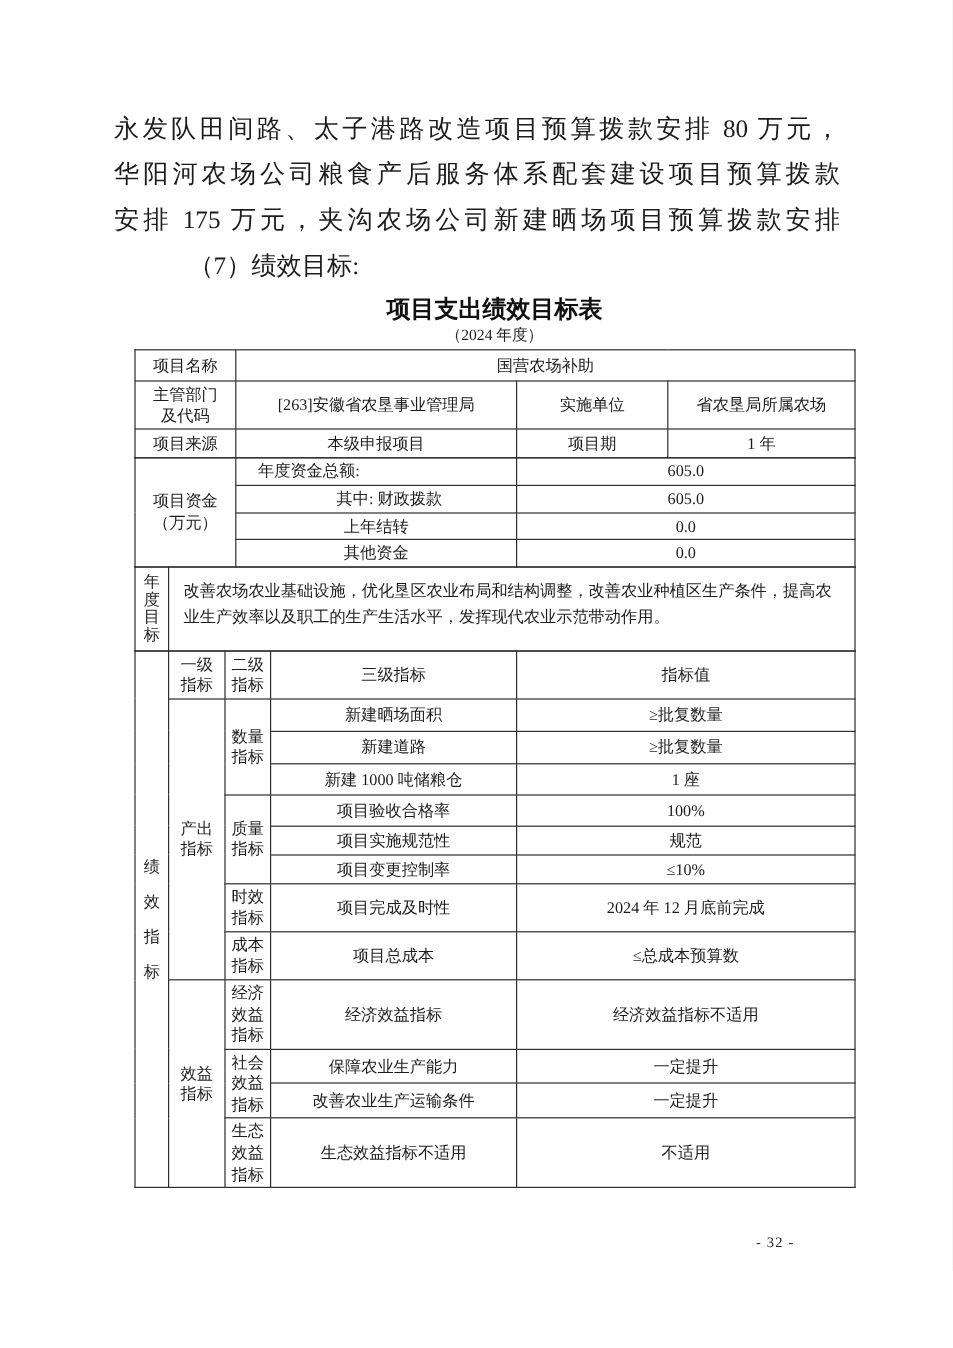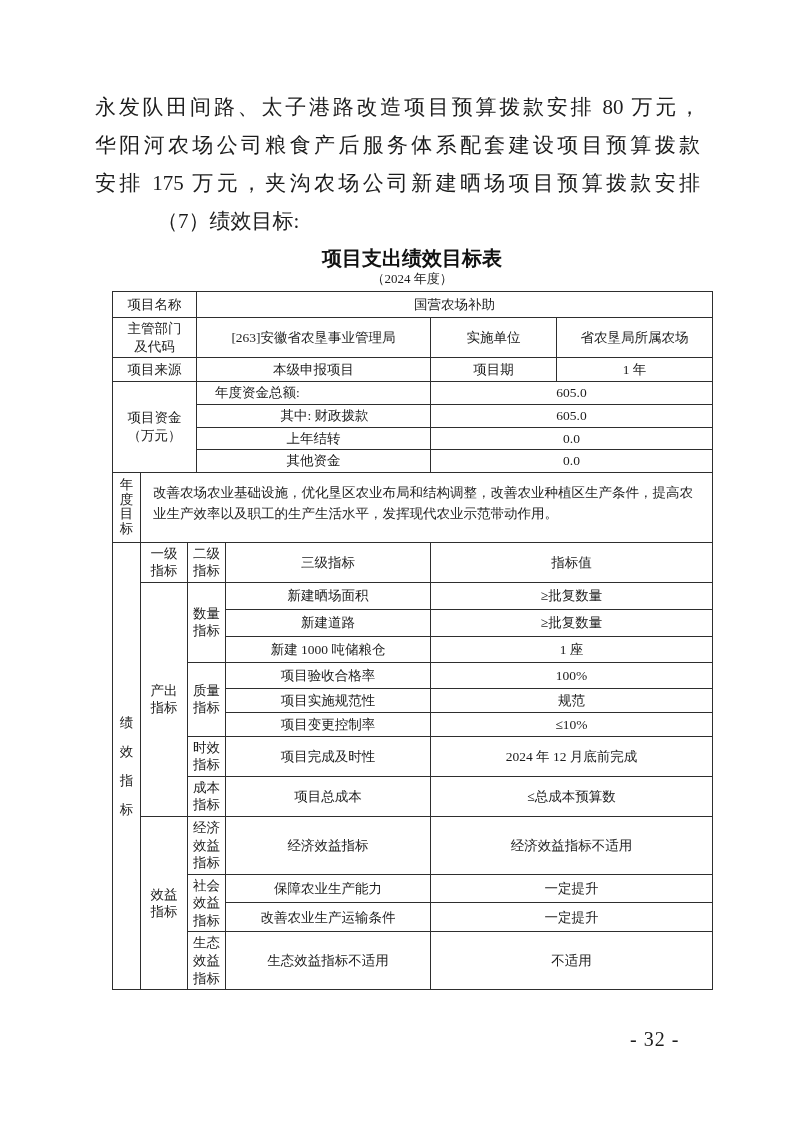--- a/index.html
+++ b/index.html
@@ -76,21 +76,21 @@
     padding: 9px 12px 4px 12px;
     line-height: 21px;
   }
   td.vlabel { line-height: 1.08; padding: 2px 0; }
   td.vlabel-tall { line-height: 2.15; padding: 2px 0; }
 
   .page-number {
     position: absolute;
     left: 630px;
     top: 1028px;
-    font-size: 20px;
+    font-size: 12px;
     letter-spacing: 1px;
   }
 </style>
 </head>
 <body>
 
 <div class="page">
   <div class="content">
 
     <div>

